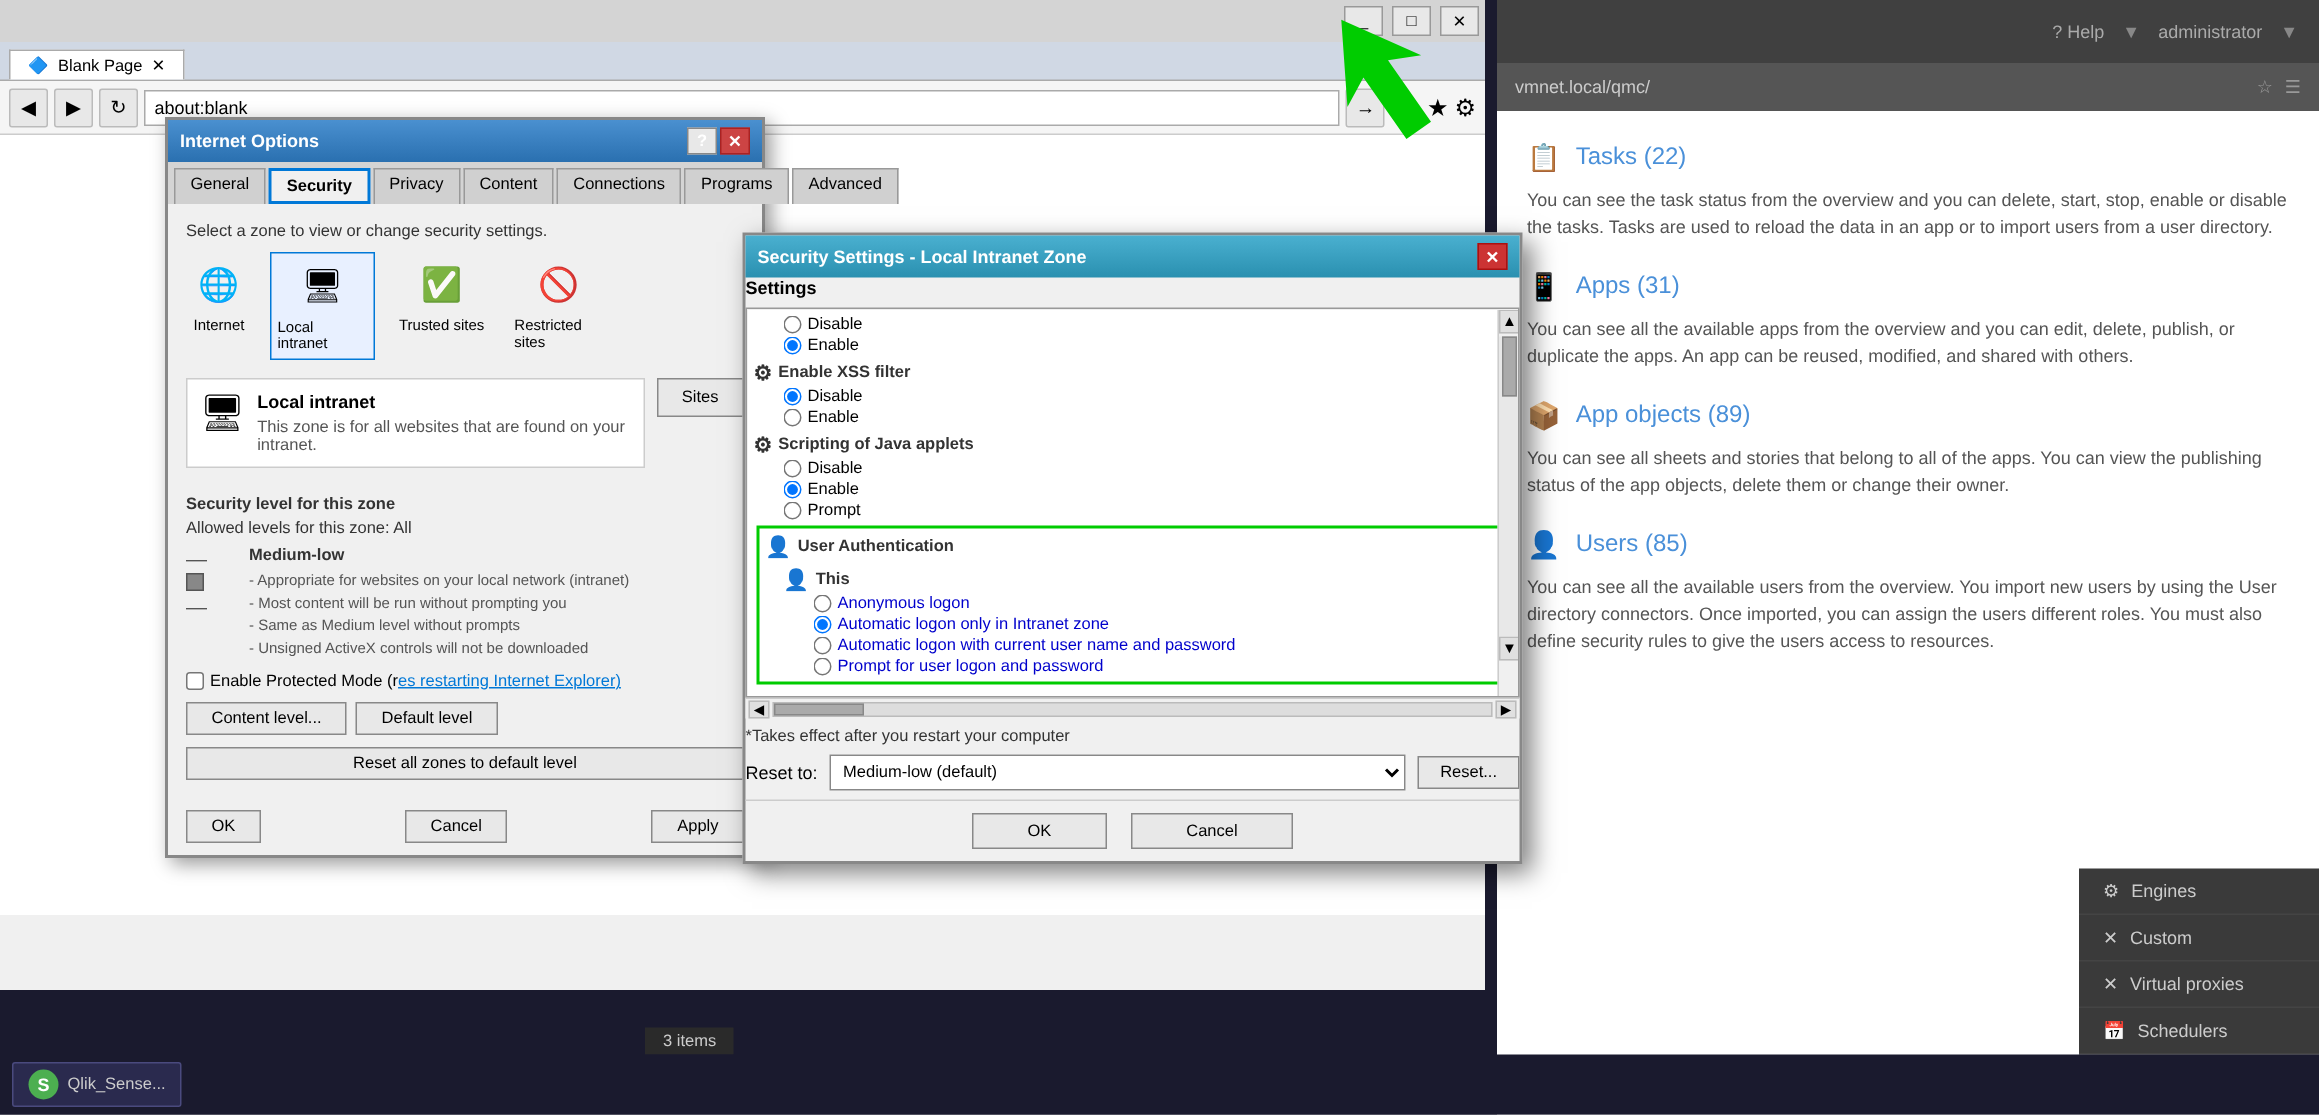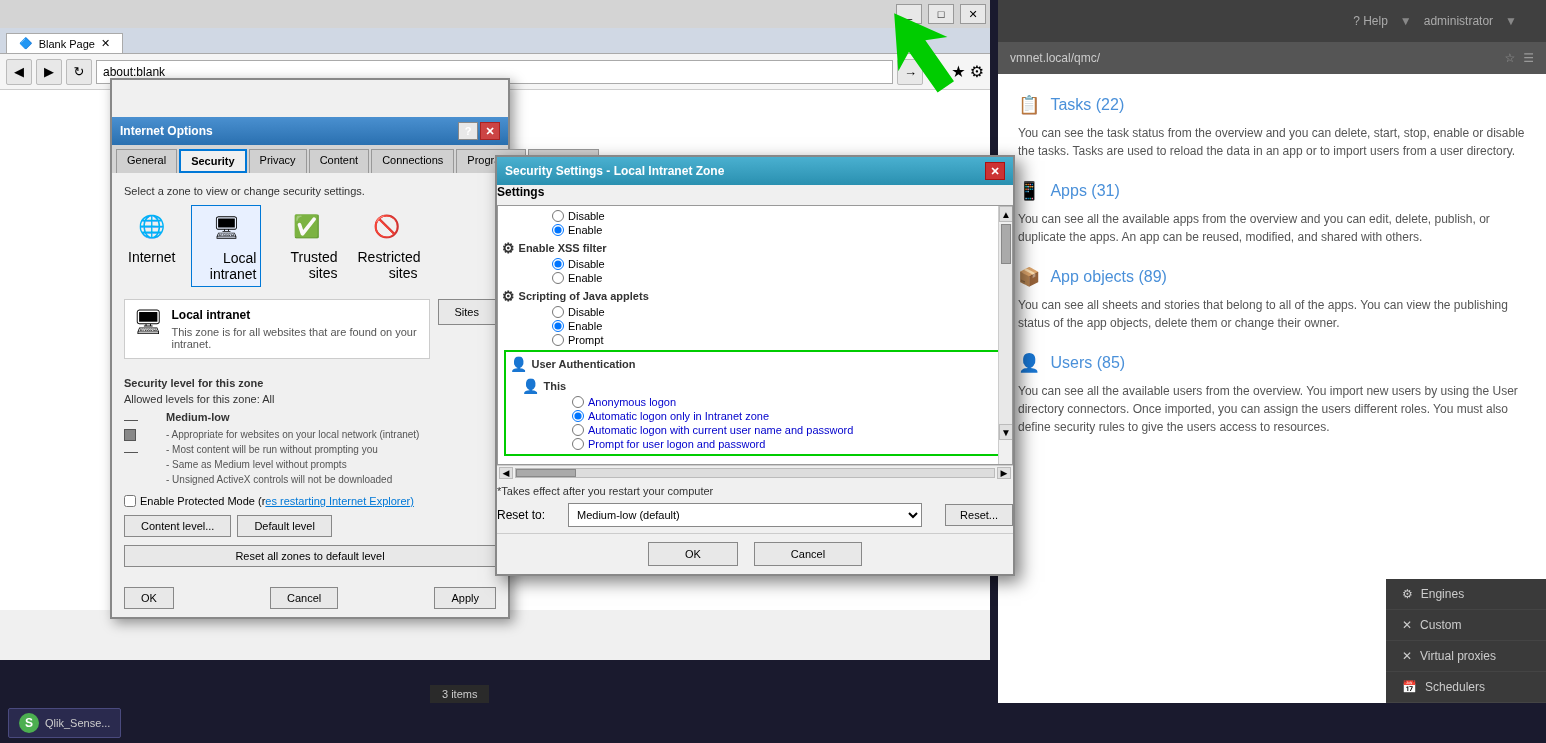--- a/index.html
+++ b/index.html
@@ -15,51 +15,51 @@
     .address-bar { flex: 1; height: 24px; border: 1px solid #aaa; padding: 2px 6px; font-size: 12px; background: white; }
     .tab-bar { background: #d0d8e4; height: 26px; display: flex; align-items: flex-end; padding-left: 6px; border-bottom: 1px solid #aaa; }
     .tab { background: #e8eef5; border: 1px solid #aaa; border-bottom: none; padding: 3px 12px; font-size: 11px; cursor: pointer; display: flex; align-items: center; gap: 6px; }
     .tab.active { background: white; }
     .tab-close { font-size: 11px; cursor: pointer; }
     .toolbar-icons { display: flex; gap: 4px; }
     .toolbar-icon { font-size: 16px; cursor: pointer; }
 
     
     .qmc-panel { position: absolute; top: 0; left: 998px; right: 0; bottom: 0; background: white; }
-    .qmc-header { background: #404040; height: 42px; display: flex; align-items: center; padding: 0 29px; justify-content: space-between; }
+    .qmc-header { background: #404040; height: 42px; display: flex; align-items: center; padding: 0 14px; justify-content: space-between; }
     .qmc-logo { color: #888; font-size: 13px; }
     .qmc-nav { display: flex; align-items: center; gap: 12px; }
     .qmc-help { color: #aaa; font-size: 12px; }
     .qmc-user { color: #aaa; font-size: 12px; }
     .qmc-url-bar { background: #555; height: 32px; display: flex; align-items: center; padding: 0 12px; }
     .qmc-url { color: #ccc; font-size: 12px; flex: 1; }
     .qmc-url-icons { display: flex; gap: 8px; color: #999; }
     .qmc-content { padding: 20px; overflow-y: auto; height: calc(100% - 74px); }
     .qmc-section { margin-bottom: 20px; }
     .qmc-section-title { font-size: 16px; color: #4a90d9; font-weight: 300; display: flex; align-items: center; gap: 10px; margin-bottom: 8px; }
     .qmc-section-text { color: #555; font-size: 12px; line-height: 1.5; }
     .sidebar-item { padding: 8px 16px; color: #ccc; font-size: 12px; cursor: pointer; display: flex; align-items: center; gap: 8px; border-bottom: 1px solid #444; }
 
     
     .dialog-overlay { position: absolute; top: 78px; left: 110px; z-index: 100; }
     .dialog { background: #f0f0f0; border: 2px solid #888; box-shadow: 4px 4px 12px rgba(0,0,0,0.4); width: 400px; }
-    .dialog-titlebar { background: linear-gradient(to bottom, #4a90d0, #2a70b0); color: white; padding: 5px 8px; display: flex; align-items: center; justify-content: space-between; font-size: 12px; font-weight: bold; margin-top: 37px; }
+    .dialog-titlebar { background: linear-gradient(to bottom, #4a90d0, #2a70b0); color: white; padding: 5px 8px; display: flex; align-items: center; justify-content: space-between; font-size: 12px; font-weight: bold; }
     .dialog-title-btns { display: flex; gap: 2px; }
     .dialog-title-btn { width: 20px; height: 18px; background: #e8e8e8; border: 1px solid #888; font-size: 11px; cursor: pointer; display: flex; align-items: center; justify-content: center; }
     .dialog-title-btn.close { background: #cc4444; color: white; border-color: #aa2222; }
     .tabs-bar { display: flex; background: #d4d4d4; padding: 4px 4px 0 4px; gap: 2px; }
     .dialog-tab { padding: 4px 10px; font-size: 11px; background: #d0d0d0; border: 1px solid #999; border-bottom: none; cursor: pointer; }
     .dialog-tab.active { background: #f0f0f0; border-bottom: 1px solid #f0f0f0; font-weight: bold; border: 2px solid #0078d7; border-bottom: 1px solid #f0f0f0; }
     .dialog-content { padding: 12px; }
     .zone-select-label { font-size: 11px; color: #333; margin-bottom: 8px; }
     .zone-icons { display: flex; gap: 12px; margin-bottom: 12px; }
     .zone-icon-item { display: flex; flex-direction: column; align-items: center; gap: 4px; cursor: pointer; padding: 4px; }
     .zone-icon-item.selected { border: 1px solid #0078d7; background: #e8f0ff; }
     .zone-icon-img { width: 36px; height: 36px; display: flex; align-items: center; justify-content: center; font-size: 22px; }
-    .zone-icon-label { font-size: 14px; text-align: right; max-width: 60px; }
+    .zone-icon-label { font-size: 10px; text-align: left; max-width: 60px; }
     .zone-info { background: white; border: 1px solid #ccc; padding: 8px; margin-bottom: 10px; display: flex; align-items: flex-start; gap: 8px; }
     .zone-info-icon { font-size: 24px; }
     .zone-info-text h3 { font-size: 12px; font-weight: bold; margin-bottom: 4px; }
     .zone-info-text p { font-size: 11px; color: #555; }
     .btn { padding: 4px 16px; font-size: 11px; background: #e8e8e8; border: 1px solid #888; cursor: pointer; }
     .security-level-section { clear: both; margin-top: 8px; }
     .security-level-label { font-size: 11px; color: #333; font-weight: bold; margin-bottom: 4px; }
     .allowed-label { font-size: 11px; color: #333; margin-bottom: 6px; }
     .slider-section { display: flex; align-items: flex-start; gap: 8px; margin-bottom: 8px; }
     .slider-track { display: flex; flex-direction: column; gap: 2px; }
@@ -78,21 +78,21 @@
     .sec-titlebar { background: linear-gradient(to bottom, #4ab0d0, #2a90b0); color: white; padding: 5px 8px; display: flex; align-items: center; justify-content: space-between; font-size: 12px; font-weight: bold; }
     .sec-close-btn { width: 20px; height: 18px; background: #cc3333; border: 1px solid #aa1111; color: white; font-size: 11px; cursor: pointer; display: flex; align-items: center; justify-content: center; }
     .sec-content { padding: 0; }
     .sec-settings-label { font-size: 12px; font-weight: bold; margin-bottom: 6px; }
     .sec-list-container { border: 1px solid #999; background: white; height: 260px; overflow-y: auto; position: relative; }
     .sec-list { padding: 4px; }
     .sec-item { margin-bottom: 4px; }
     .sec-item-header { display: flex; align-items: center; gap: 4px; font-size: 11px; font-weight: bold; color: #333; margin-bottom: 2px; }
     .sec-item-icon { font-size: 14px; }
     .sec-radio-group { padding-left: 20px; }
-    .sec-radio { display: flex; align-items: center; gap: 4px; margin-bottom: 2px; font-size: 11px; margin-left: 30px; }
+    .sec-radio { display: flex; align-items: center; gap: 4px; margin-bottom: 2px; font-size: 11px; }
     .sec-radio input { width: 12px; height: 12px; }
     .sec-scrollbar { position: absolute; right: 0; top: 0; bottom: 0; width: 14px; background: #f0f0f0; border-left: 1px solid #ccc; }
     .sec-scroll-btn { width: 14px; height: 16px; background: #e0e0e0; border: 1px solid #bbb; display: flex; align-items: center; justify-content: center; font-size: 10px; cursor: pointer; }
     .sec-scroll-thumb { background: #aaa; height: 40px; margin: 2px; width: 10px; border: 1px solid #888; }
     .sec-hscroll { height: 14px; border-top: 1px solid #ccc; background: #f0f0f0; display: flex; align-items: center; gap: 2px; padding: 0 2px; }
     .sec-hscroll-btn { width: 14px; height: 12px; background: #e0e0e0; border: 1px solid #bbb; display: flex; align-items: center; justify-content: center; font-size: 9px; cursor: pointer; }
     .sec-hscroll-track { flex: 1; height: 10px; background: #ddd; border: 1px solid #bbb; }
     .highlighted-section { border: 2px solid #00cc00; margin: 2px; }
     .sec-note { font-size: 11px; color: #333; padding: 6px 0; }
     .sec-reset-row { display: flex; align-items: center; gap: 8px; padding: 6px 0; border-top: 1px solid #ccc; }
@@ -423,21 +423,21 @@
     <div class="sec-hscroll">
       <div class="sec-hscroll-btn">◀</div>
       <div class="sec-hscroll-track">
         <div style="background:#aaa; width:60px; height:8px; border:1px solid #888;"></div>
       </div>
       <div class="sec-hscroll-btn">▶</div>
     </div>
 
     <div class="sec-note">*Takes effect after you restart your computer</div>
 
-    <div style="display:flex; align-items:center; gap:23px; padding-bottom:6px;">
+    <div style="display:flex; align-items:center; gap:8px; padding-bottom:6px;">
       <span>Reset to:</span>
       <select class="sec-reset-select">
         <option>Medium-low (default)</option>
       </select>
       <button class="sec-reset-btn">Reset...</button>
     </div>
   </div>
 
   <div class="sec-footer">
     <button class="sec-btn">OK</button>

